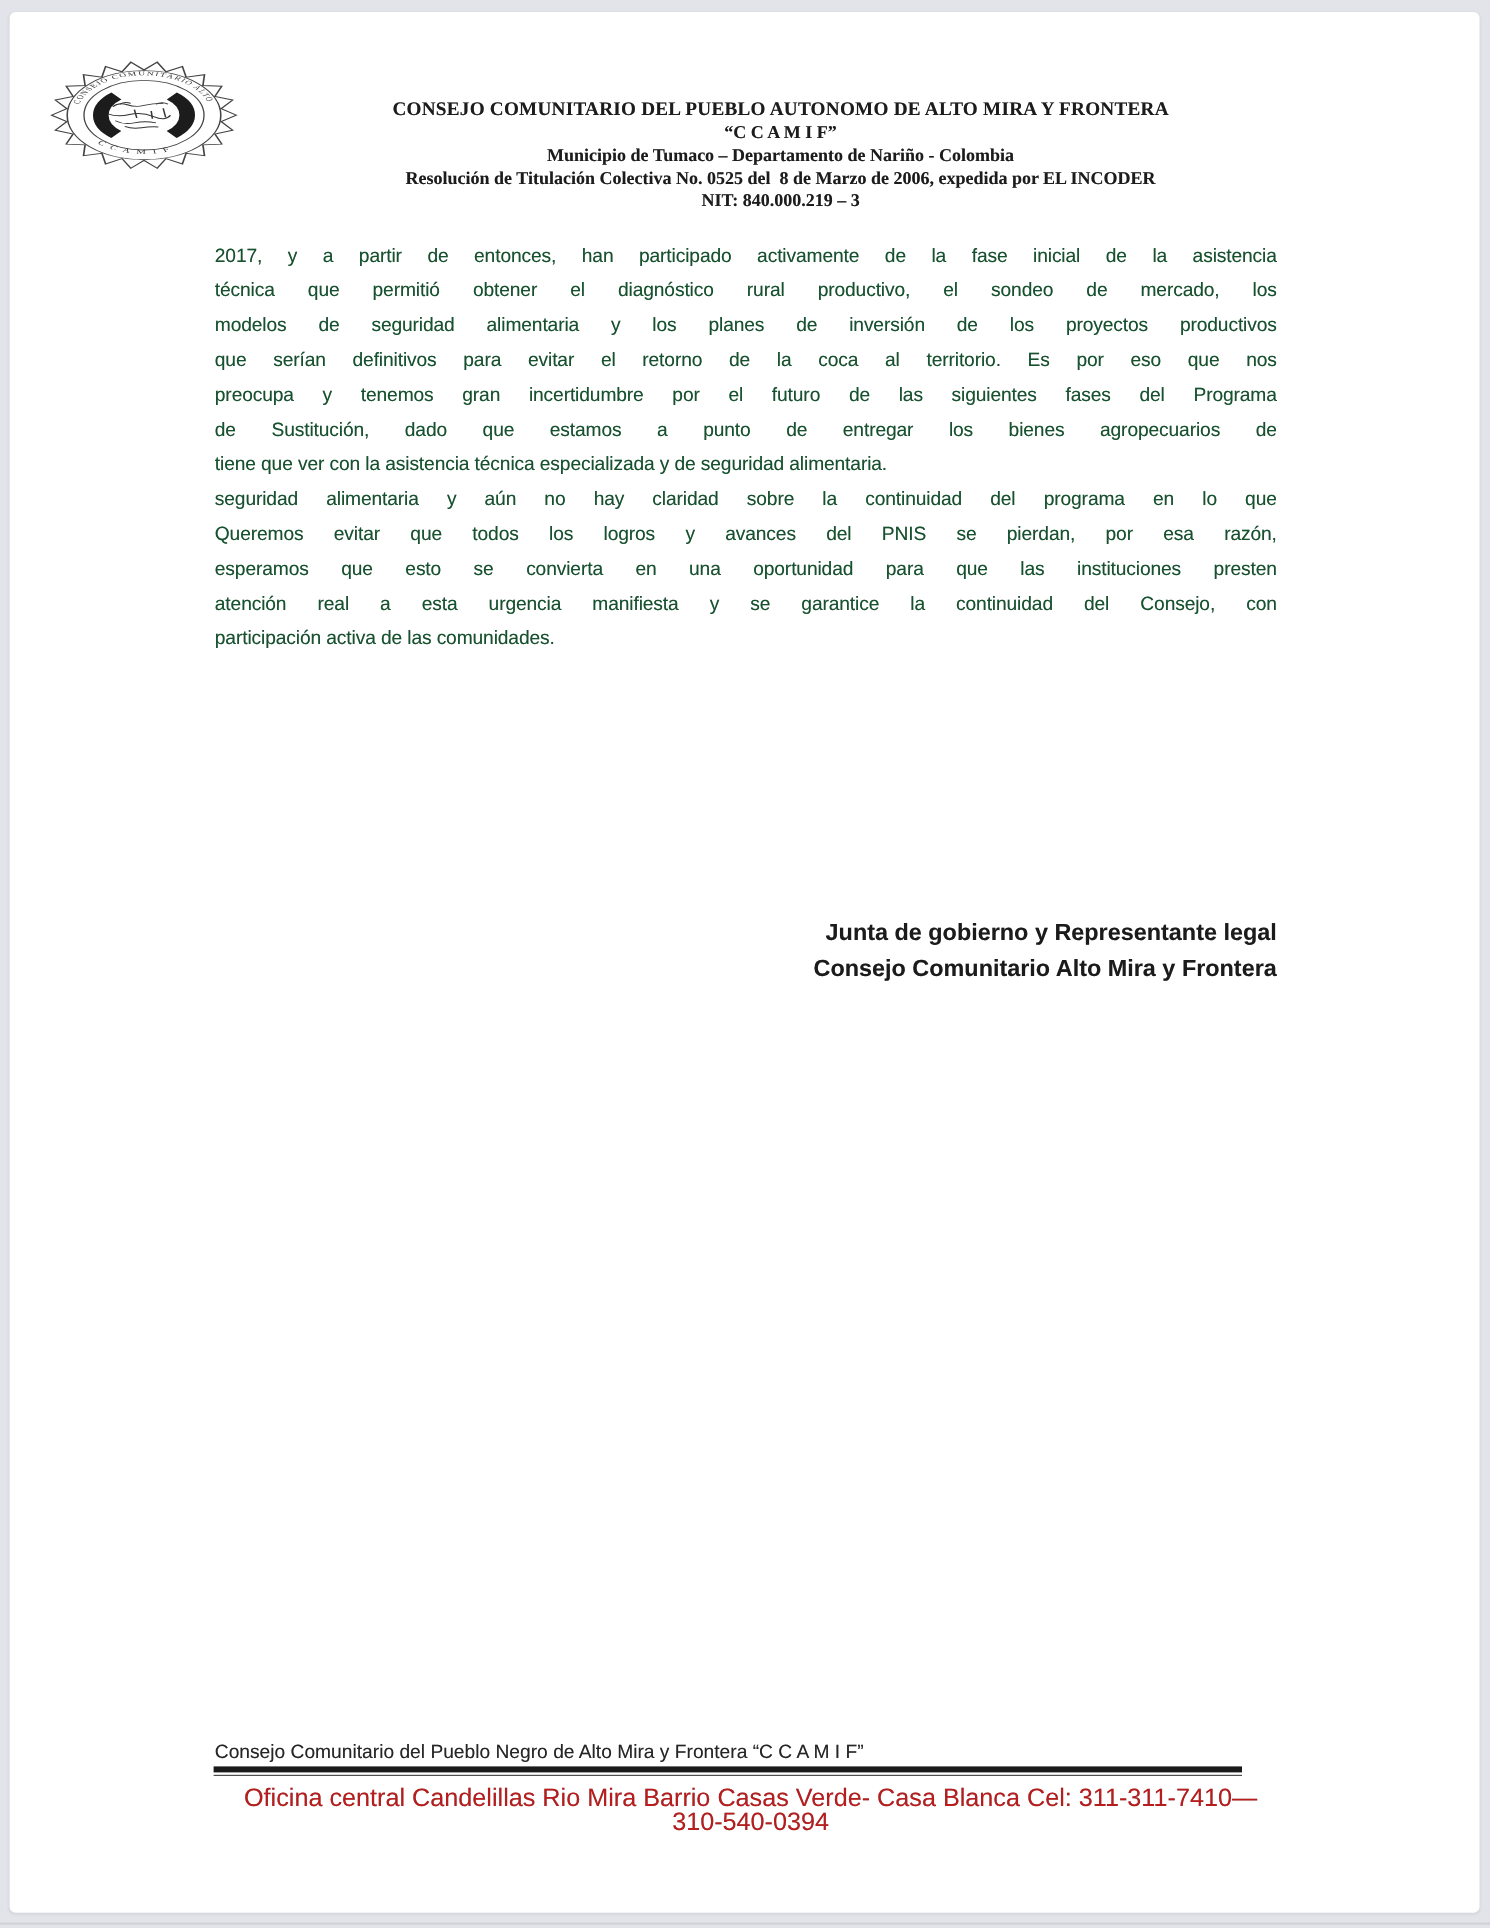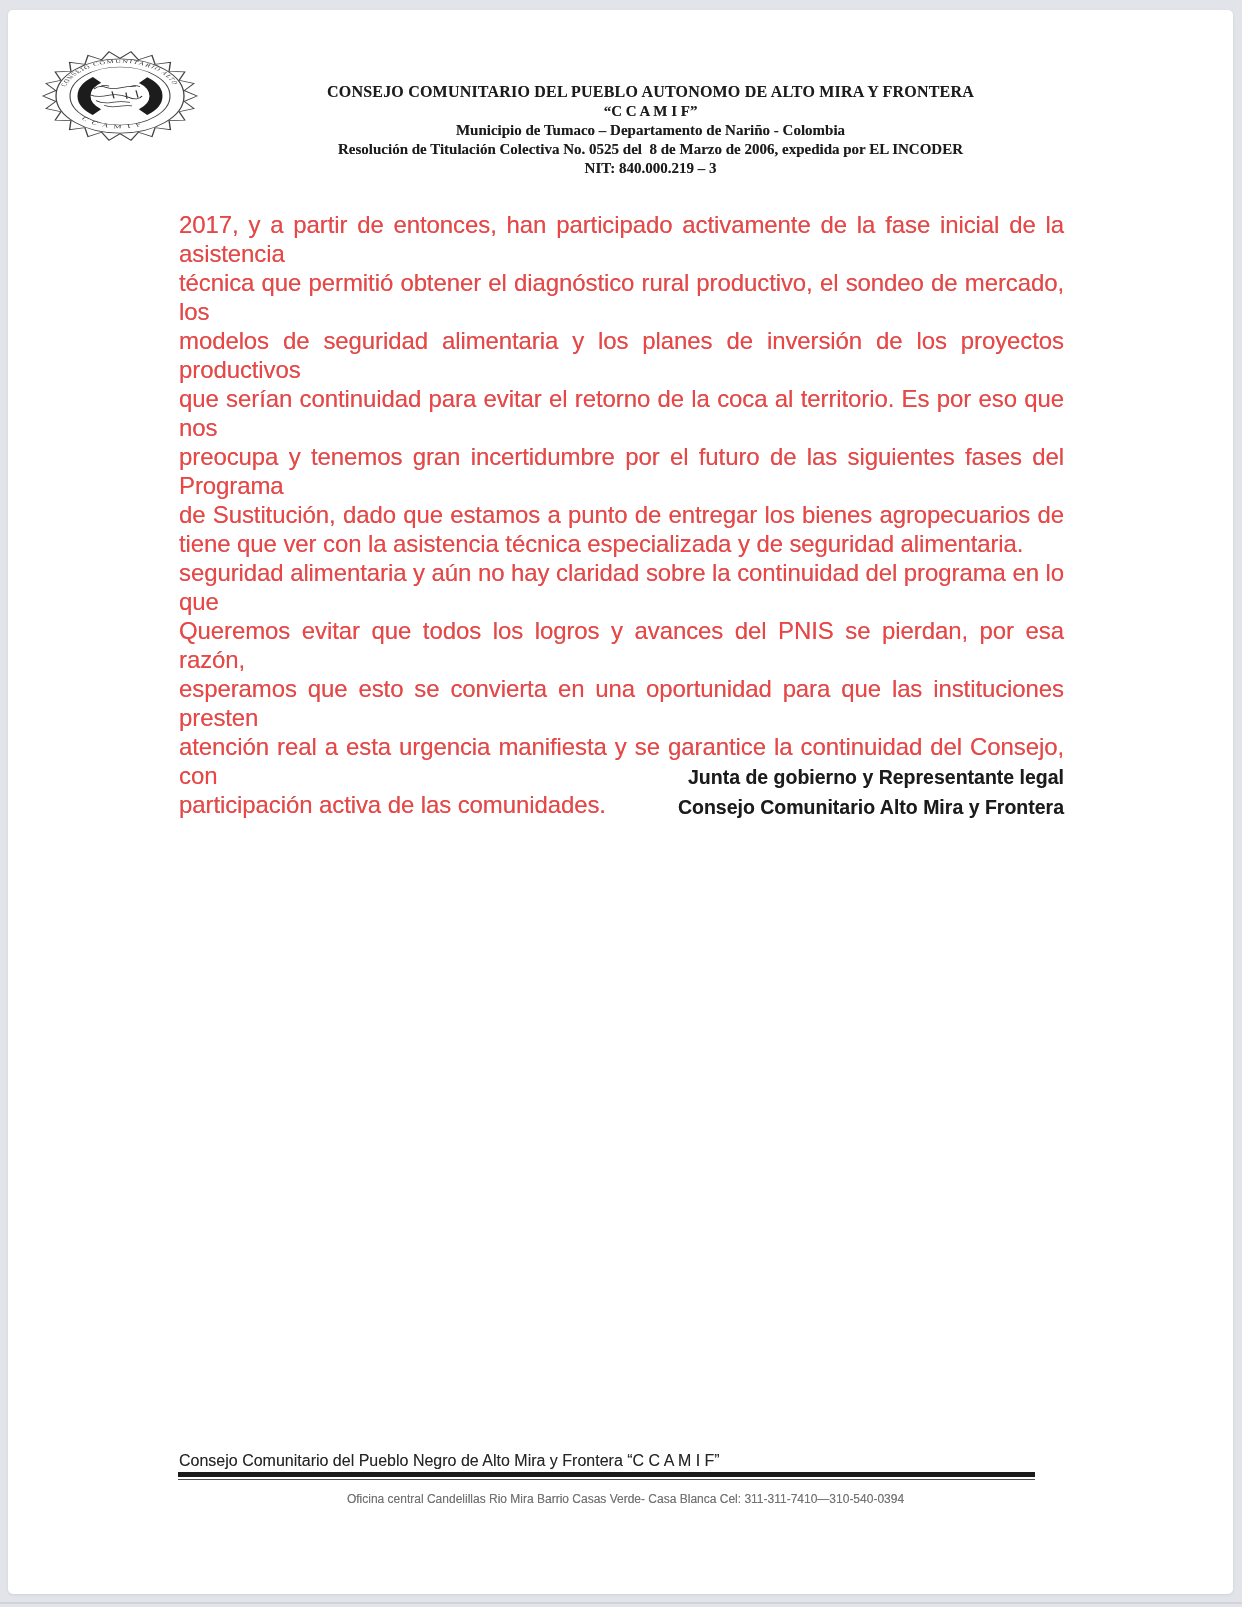--- a/index.html
+++ b/index.html
@@ -39,26 +39,26 @@
     font-family: "Liberation Serif", serif;
     color: #1c1c1c;
     text-shadow: 0 0 0.5px rgba(0,0,0,0.40);
     font-weight: bold;
   }
   .hl1 { font-size: 16px; line-height: 20px; letter-spacing: 0.2px; }
   .hl  { font-size: 15px; line-height: 19px; white-space: pre-wrap; }
   
   .body-block {
     position: absolute;
-    left: 171px; top: 200px;
+    left: 171px; top: 189px;
     width: 885px;
-    font-size: 24px;
+    font-size: 16px;
     line-height: 29px;
     letter-spacing: -0.1px;
-    color: #ef4444;
+    color: #14532d;
     text-shadow: 0 0 0.5px rgba(0,0,0,0.35);
   }
   .body-line { text-align: justify; text-align-last: justify; }
   .body-line.para-end { text-align-last: left; }
   
   .signature-block {
     position: absolute;
     left: 171px; top: 752px;
     width: 885px;
     text-align: right;
@@ -85,22 +85,22 @@
   .footer-rule-thin {
     position: absolute;
     left: 170px; top: 1468.5px;
     width: 857px; height: 1.5px;
     background: #4d4d4d;
   }
   .footer-line2 {
     position: absolute;
     left: 175px; top: 1479px; width: 885px;
     text-align: center;
-    font-size: 12px; line-height: 20px;
-    color: #737373;
+    font-size: 21px; line-height: 20px;
+    color: #b91c1c;
     text-shadow: 0 0 0.5px rgba(0,0,0,0.35);
   }
 </style>
 </head>
 <body>
 
 <div class="paper">
 
   <svg class="seal" viewBox="0 0 164 92" xmlns="http://www.w3.org/2000/svg">
     <g transform="translate(82,46) scale(1,0.58)">
@@ -137,21 +137,21 @@
     <div class="hl">“C C A M I F”</div>
     <div class="hl">Municipio de Tumaco – Departamento de Nariño - Colombia</div>
     <div class="hl">Resolución de Titulación Colectiva No. 0525 del  8 de Marzo de 2006, expedida por EL INCODER</div>
     <div class="hl">NIT: 840.000.219 – 3</div>
   </div>
 
   <div class="body-block">
       <div class="body-line">2017, y a partir de entonces, han participado activamente de la fase inicial de la asistencia</div>
       <div class="body-line">técnica que permitió obtener el diagnóstico rural productivo, el sondeo de mercado, los</div>
       <div class="body-line">modelos de seguridad alimentaria y los planes de inversión de los proyectos productivos</div>
-      <div class="body-line">que serían continuidad para evitar el retorno de la coca al territorio. Es por eso que nos</div>
+      <div class="body-line">que serían definitivos para evitar el retorno de la coca al territorio. Es por eso que nos</div>
       <div class="body-line">preocupa y tenemos gran incertidumbre por el futuro de las siguientes fases del Programa</div>
       <div class="body-line">de Sustitución, dado que estamos a punto de entregar los bienes agropecuarios de</div>
       <div class="body-line para-end">tiene que ver con la asistencia técnica especializada y de seguridad alimentaria.</div>
       <div class="body-line">seguridad alimentaria y aún no hay claridad sobre la continuidad del programa en lo que</div>
       <div class="body-line">Queremos evitar que todos los logros y avances del PNIS se pierdan, por esa razón,</div>
       <div class="body-line">esperamos que esto se convierta en una oportunidad para que las instituciones presten</div>
       <div class="body-line">atención real a esta urgencia manifiesta y se garantice la continuidad del Consejo, con</div>
       <div class="body-line para-end">participación activa de las comunidades.</div>
     </div>
 

